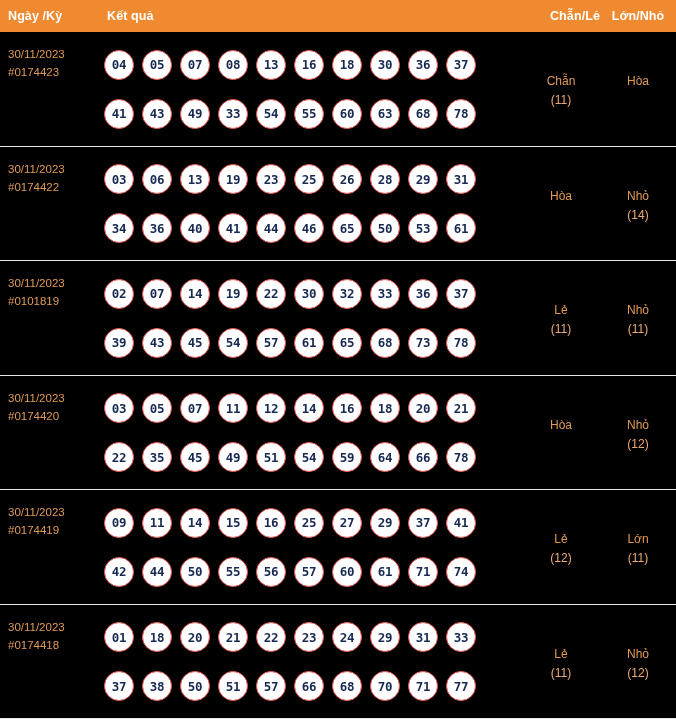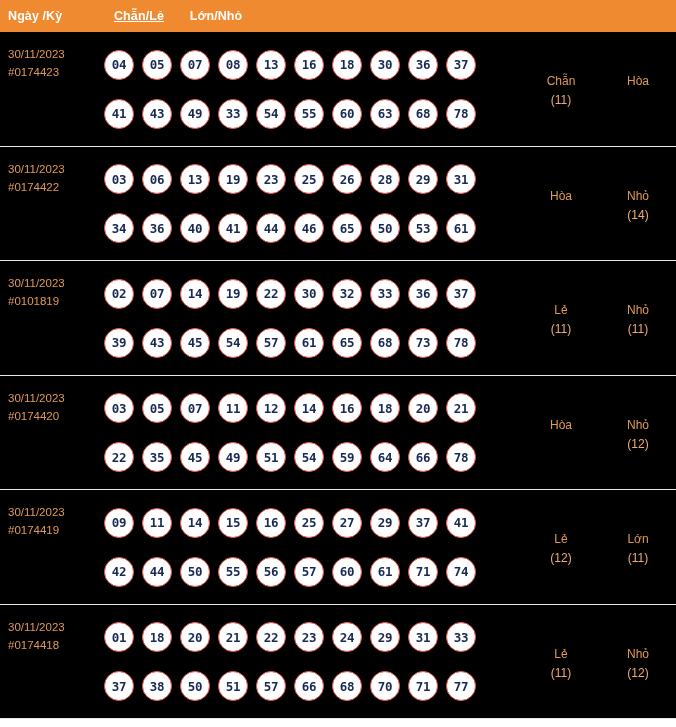--- a/index.html
+++ b/index.html
@@ -25,21 +25,21 @@
     align-items: center;
     height: 32px;
     background: #f08a30;
     color: #ffffff;
     font-size: 12.5px;
     font-weight: bold;
     letter-spacing: .1px;
   }
   .th-date    { width: 100px; padding-left: 8px; }
   .th-result  { flex: 1 1 auto; padding-left: 7px; }
-  .th-oddeven { width: 78px;  text-align: center; text-decoration: underline; }
+  .th-oddeven { width: 78px;  text-align: right; }
   .th-bigsmall{ width: 76px;  text-align: center; }
 
   
   .result-row {
     display: flex;
     align-items: flex-start;
     height: 114.5px;
     border-bottom: 1px solid #e8e8e8;
     background: #000000;
   }
@@ -100,20 +100,21 @@
   .cls-count { display: block; color: #eeab74; }
   .cls-count:empty { display: none; }
 </style>
 </head>
 <body>
 
 <div id="results-table">
 
   <div class="table-header">
     <div class="th-date">Ngày /Kỳ</div>
+    <div class="th-result">Kết quả</div>
     <div class="th-oddeven">Chẵn/Lẻ</div>
     <div class="th-bigsmall">Lớn/Nhỏ</div>
   </div>
 
   <div id="rows-container">
       <div class="result-row">
         <div class="cell-date">
           <span class="draw-date">30/11/2023</span>
           <span class="draw-id">#0174423</span>
         </div>

